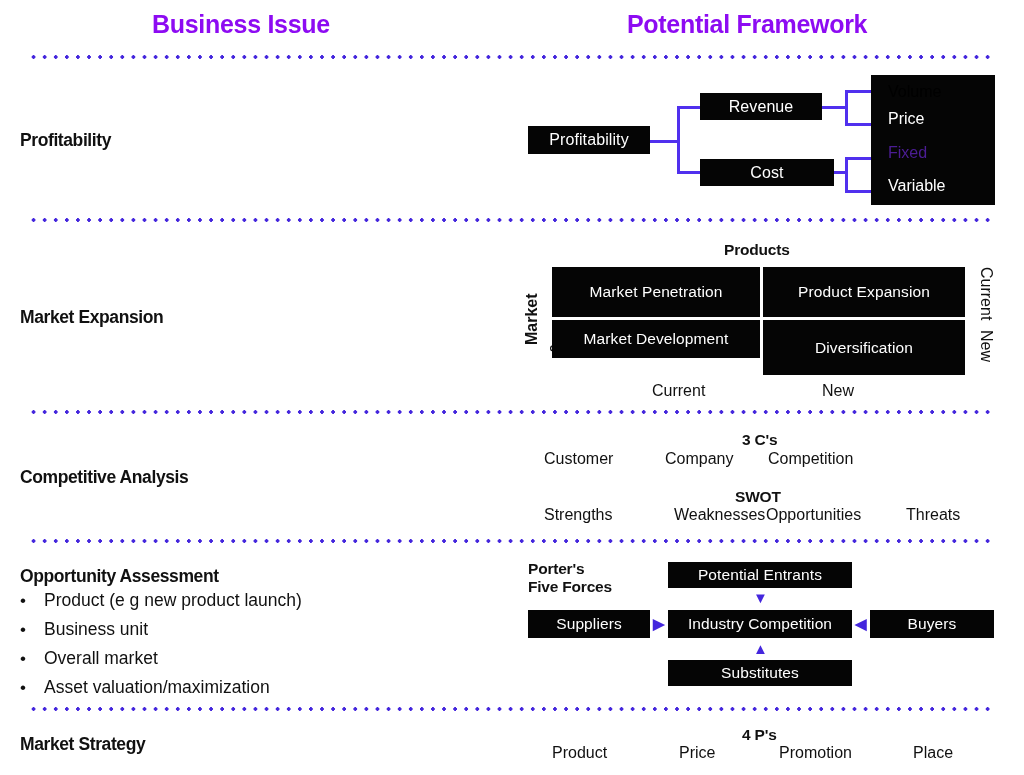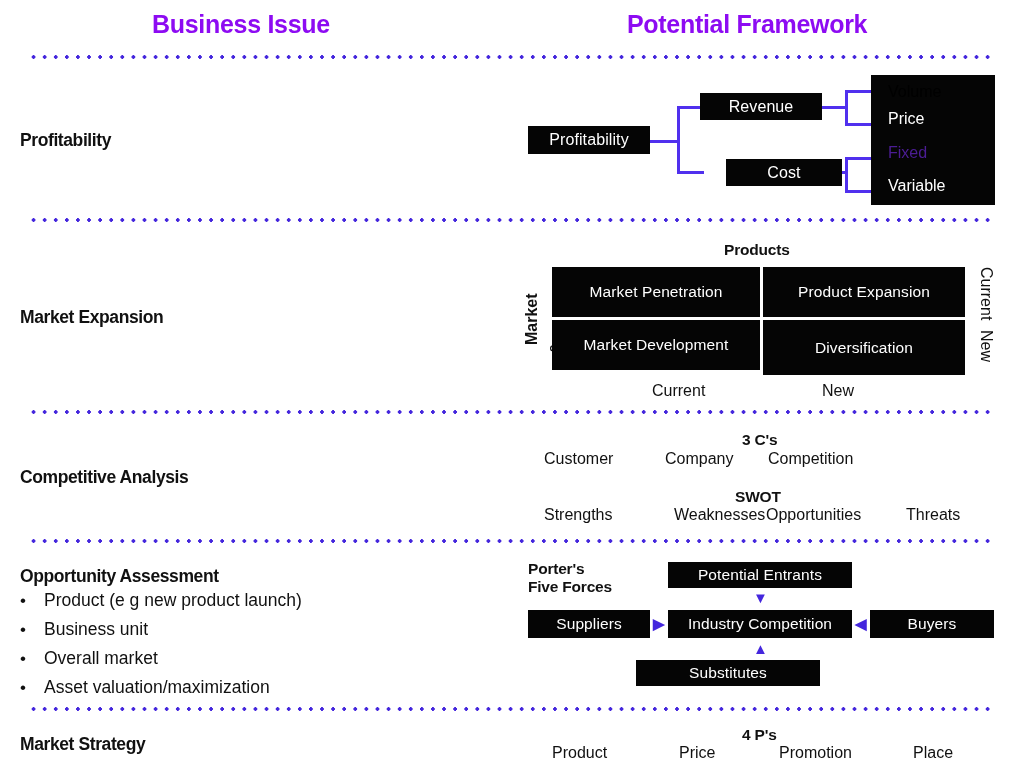--- a/index.html
+++ b/index.html
@@ -90,36 +90,36 @@
 <div class="ln" style="left:845px;top:90px;width:28px;height:3px;"></div>
 <div class="ln" style="left:845px;top:123px;width:28px;height:3px;"></div>
 
 <div class="ln" style="left:821px;top:171px;width:27px;height:3px;"></div>
 <div class="ln" style="left:845px;top:157px;width:3px;height:36px;"></div>
 <div class="ln" style="left:845px;top:157px;width:28px;height:3px;"></div>
 <div class="ln" style="left:845px;top:190px;width:28px;height:3px;"></div>
 
 <div class="blk" style="left:528px;top:126px;width:122px;height:28px;">Profitability</div>
 <div class="blk" style="left:700px;top:93px;width:122px;height:27px;">Revenue</div>
-<div class="blk" style="left:700px;top:159px;width:116px;height:27px;margin-left:26px;">Cost</div>
+<div class="blk" style="left:700px;top:159px;width:134px;height:27px;">Cost</div>
 
 <div class="blk" style="left:871px;top:75px;width:124px;height:130px;display:block;"></div>
 <div class="txt" style="left:888px;top:83px;color:#000000;">Volume</div>
 <div class="txt" style="left:888px;top:110px;color:#fff;">Price</div>
 <div class="txt" style="left:888px;top:144px;color:#4c1d95;">Fixed</div>
 <div class="txt" style="left:888px;top:177px;color:#fff;">Variable</div>
 
 <div class="ttl" style="left:724px;top:241px;">Products</div>
 
 <div class="vert-left" style="left:523px;top:345px;">Market</div>
 <div class="vert-left" style="left:545px;top:352px;font-size:13px;">s</div>
 
 <div class="blk sm" style="left:552px;top:267px;width:208px;height:50px;">Market Penetration</div>
 <div class="blk sm" style="left:763px;top:267px;width:202px;height:50px;">Product Expansion</div>
-<div class="blk sm" style="left:552px;top:320px;width:208px;height:50px;">Market Development</div>
+<div class="blk sm" style="left:552px;top:320px;width:208px;height:38px;">Market Development</div>
 <div class="blk sm" style="left:763px;top:320px;width:202px;height:55px;">Diversification</div>
 
 <div class="txt" style="left:652px;top:382px;">Current</div>
 <div class="txt" style="left:822px;top:382px;">New</div>
 
 <div class="vert-right" style="left:995px;top:267px;">Current</div>
 <div class="vert-right" style="left:995px;top:330px;">New</div>
 
 <div class="ttl" style="left:742px;top:431px;">3 C's</div>
 <div class="txt" style="left:544px;top:450px;">Customer</div>
@@ -151,21 +151,21 @@
   </div>
 </div>
 
 <div class="ttl" style="left:528px;top:560px;">Porter's</div>
 <div class="ttl" style="left:528px;top:578px;">Five Forces</div>
 
 <div class="blk sm" style="left:668px;top:562px;width:184px;height:26px;">Potential Entrants</div>
 <div class="blk sm" style="left:528px;top:610px;width:122px;height:28px;">Suppliers</div>
 <div class="blk sm" style="left:668px;top:610px;width:184px;height:28px;">Industry Competition</div>
 <div class="blk sm" style="left:870px;top:610px;width:124px;height:28px;">Buyers</div>
-<div class="blk sm" style="left:636px;top:660px;width:184px;height:26px;text-align:center;">Substitutes</div>
+<div class="blk sm" style="left:668px;top:660px;width:184px;height:26px;text-align:center;">Substitutes</div>
 
 <div class="chev" style="left:753px;top:590px;font-size:15px;">▼</div>
 <div class="chev" style="left:753px;top:641px;font-size:15px;">▲</div>
 <div class="chev" style="left:653px;top:616px;font-size:15px;">▶</div>
 <div class="chev" style="left:855px;top:616px;font-size:15px;">◀</div>
 
 <div class="ttl" style="left:742px;top:726px;">4 P's</div>
 <div class="txt" style="left:552px;top:744px;">Product</div>
 <div class="txt" style="left:679px;top:744px;">Price</div>
 <div class="txt" style="left:779px;top:744px;">Promotion</div>

